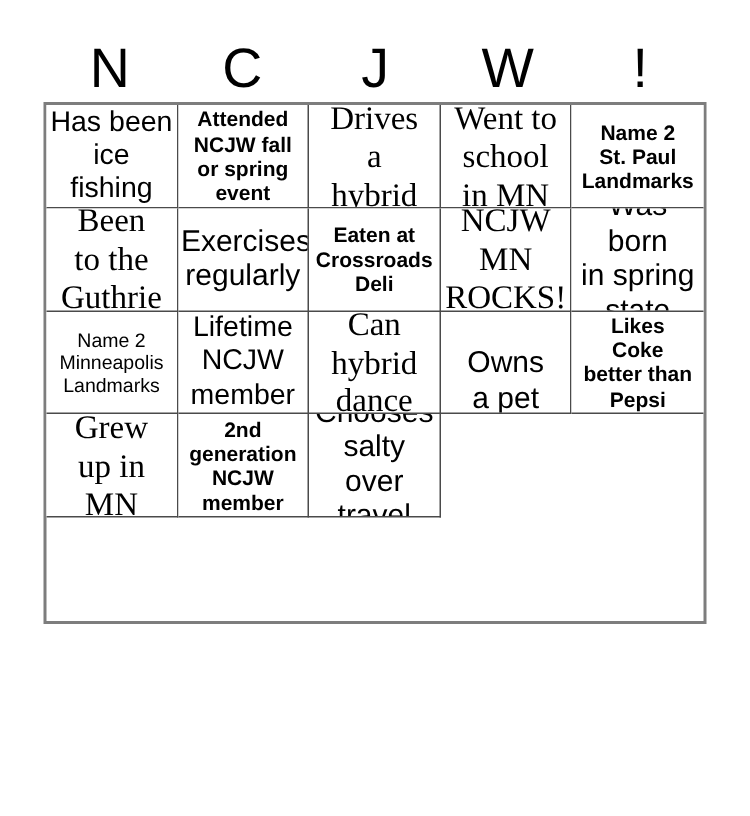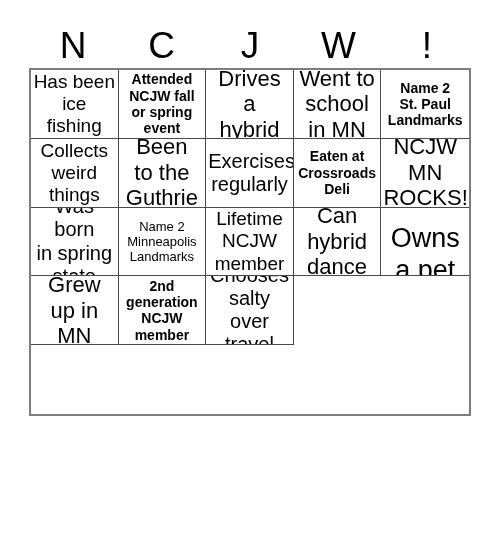--- a/index.html
+++ b/index.html
@@ -71,22 +71,22 @@
   .cell:nth-child(5n) { border-right: none; }
   .cell:nth-child(n+21) { border-bottom: none; }
   .cell-text {
     display: block;
     width: 100%;
     line-height: 1.16;
     color: #000000;
     white-space: pre-line;
   }
   
-  .fs-xl  { font-size: 27px; margin-top: 26px; }
-  .fs-lg  { font-size: 22px; }
+  .fs-xl  { font-size: 20px; margin-top: 26px; }
+  .fs-lg  { font-size: 22px; font-family: Liberation Serif, serif; }
   .fs-md  { font-size: 19px; }
   .fs-sm  { font-size: 20px; }
   .fs-xs  { font-size: 14px; font-weight: bold; }
   .fs-xxs { font-size: 13px; }
 </style>
 </head>
 <body>
 
 <div id="card">
 
@@ -121,25 +121,20 @@
 school
 in MN</span>
       </div>
 
     <div class="cell">
         <span class="cell-text fs-xs">Name 2
 St. Paul
 Landmarks</span>
       </div>
     <div class="cell">
-        <span class="cell-text fs-md">Collects
-weird
-things</span>
-      </div>
-    <div class="cell">
         <span class="cell-text fs-lg">Been
 to the
 Guthrie</span>
       </div>
     <div class="cell">
         <span class="cell-text fs-sm">Exercises
 regularly</span>
       </div>
 
     <div class="cell">
@@ -170,20 +165,26 @@
       </div>
     <div class="cell">
         <span class="cell-text fs-lg">Can
 hybrid
 dance</span>
       </div>
 
     <div class="cell">
         <span class="cell-text fs-xl">Owns
 a pet</span>
+      </div>
+    <div class="cell">
+        <span class="cell-text fs-xs">Likes
+Coke
+better than
+Pepsi</span>
       </div>
     <div class="cell">
         <span class="cell-text fs-lg">Grew
 up in
 MN</span>
       </div>
     <div class="cell">
         <span class="cell-text fs-xs">2nd
 generation
 NCJW

